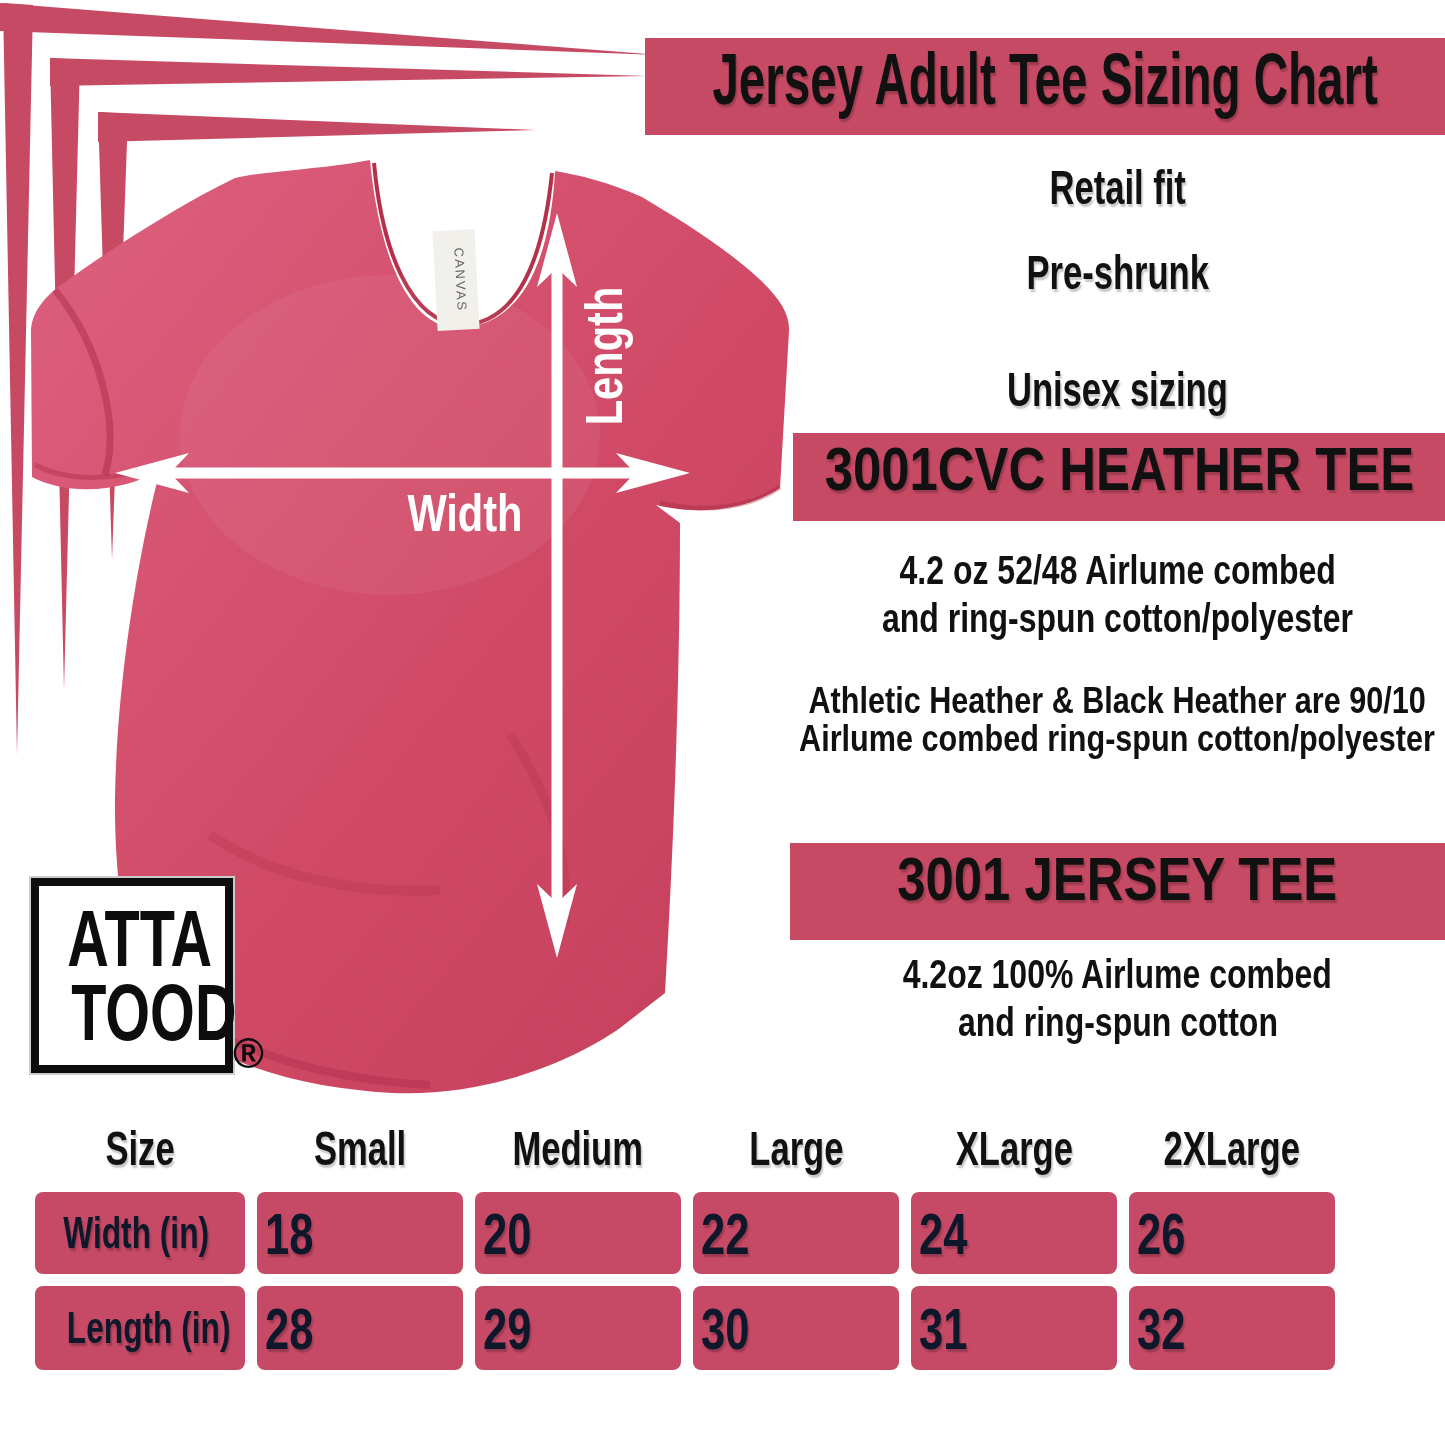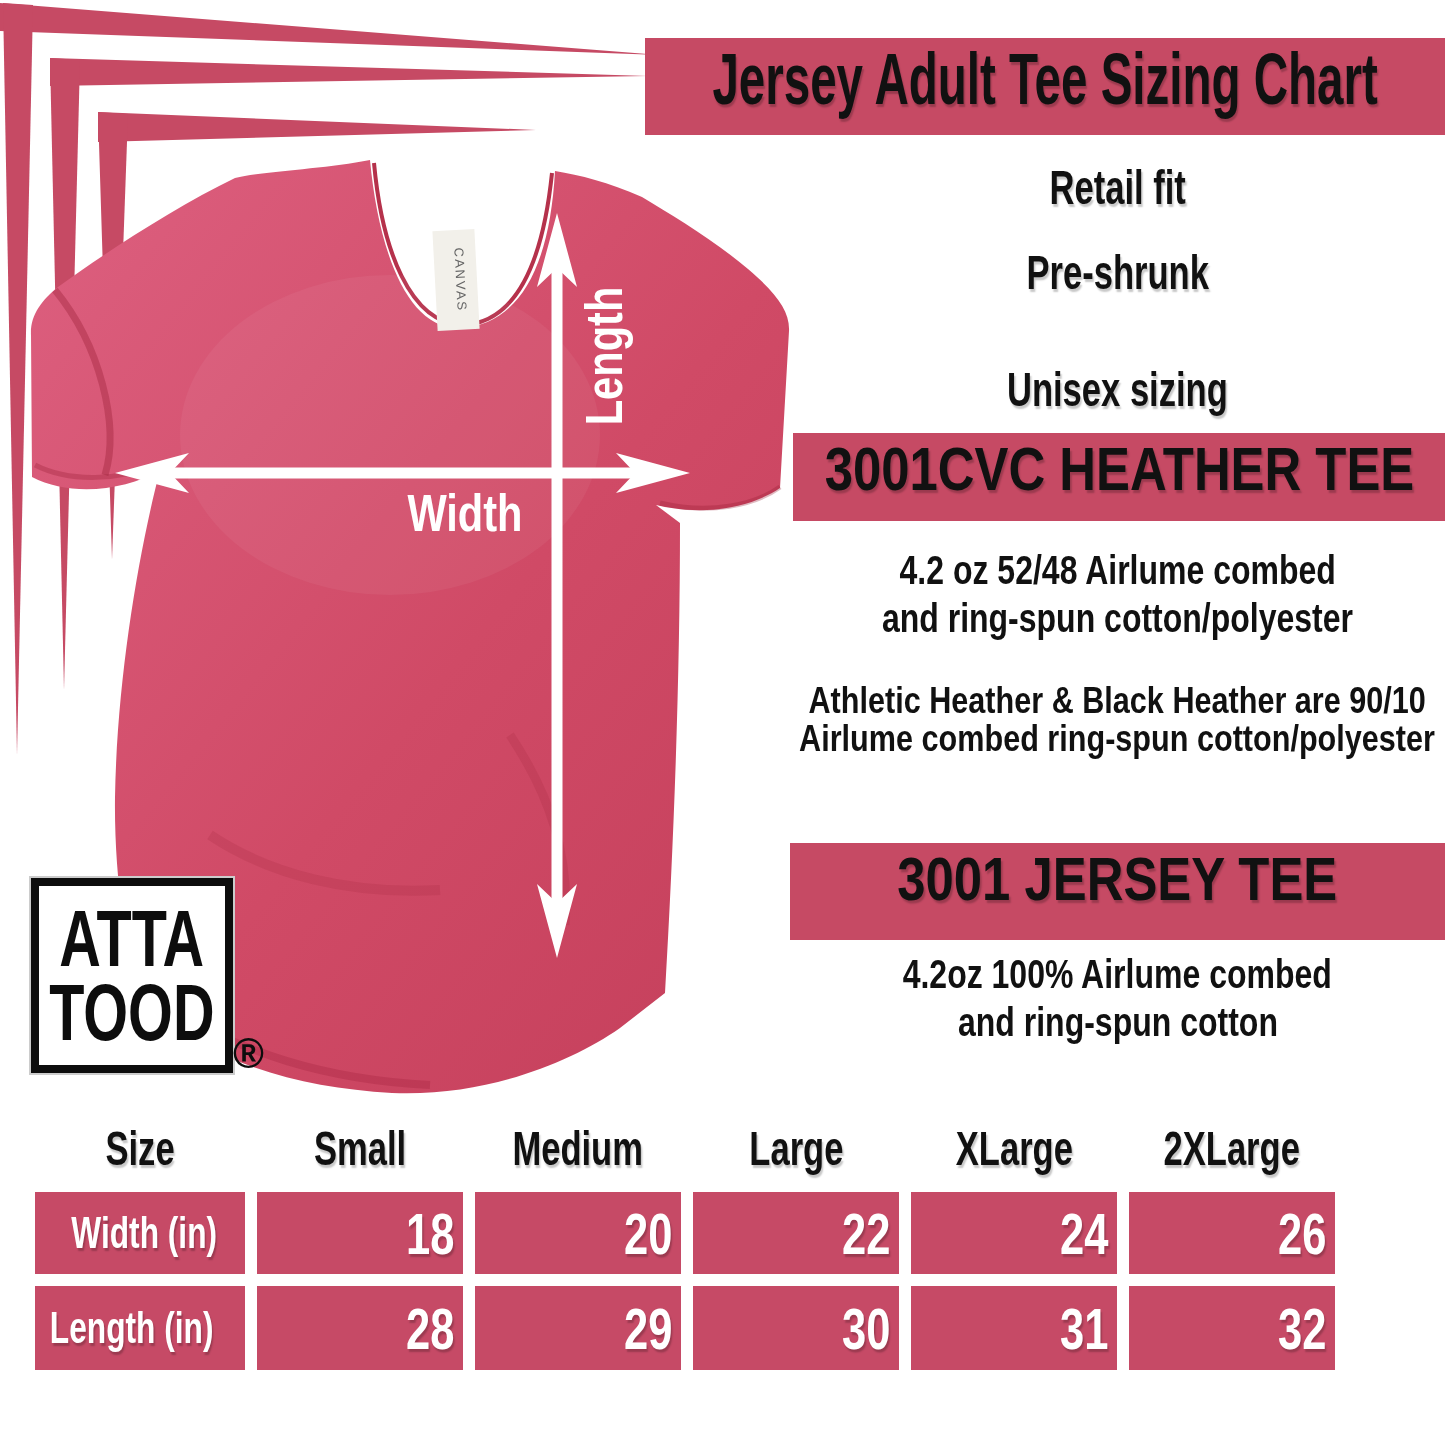--- a/index.html
+++ b/index.html
@@ -19,29 +19,29 @@
   .feature-line{left:790px;width:655px;height:72px;font-size:48px;color:#111;}
   .prod-banner1{left:793px;top:433px;width:652px;height:88px;font-size:62px;}
   .prod-banner2{left:790px;top:843px;width:655px;height:97px;font-size:62px;}
   .desc-line{left:790px;width:655px;height:48px;font-size:40px;color:#111;}
   .note-line{left:790px;width:655px;height:42px;font-size:36px;color:#111;}
   
   .meas-label{color:#ffffff;font-size:52px;font-weight:bold;}
   
   .logo-box{left:31px;top:878px;width:202px;height:195px;background:#ffffff;
             border:8px solid #0d0d0d;box-sizing:border-box;outline:2px solid #cccccc;
-            display:flex;flex-direction:column;align-items:center;justify-content:center;}
+            display:flex;flex-direction:column;align-items:flex-start;justify-content:center;}
   .logo-line{font-size:80px;font-weight:bold;color:#0d0d0d;line-height:.92;}
   .logo-reg{left:233px;top:1030px;font-size:42px;color:#0d0d0d;font-weight:bold;}
   
   .size-table{left:35px;top:1116px;width:1378px;display:grid;
               grid-template-columns:210px repeat(5,206px);column-gap:28px;
               grid-template-rows:64px 82px 84px;row-gap:14px;gap:12px;}
   .th{display:flex;align-items:center;justify-content:center;font-size:48px;color:#111;}
-  .cell{background:#c64a66;display:flex;align-items:center;justify-content:flex-end;color:#ffffff;}
+  .cell{background:#c64a66;display:flex;align-items:center;justify-content:flex-start;color:#0f172a;border-radius:8px;}
   .rowlabel{font-size:44px;}
   .val{font-size:58px;}
   .footer-note{left:35px;top:1385px;width:1378px;text-align:center;font-size:40px;color:#c9bcab;}
 </style>
 </head>
 <body>
 
 <div class="poster">
 
   <svg class="abs" style="left:0;top:0;" width="720" height="790" viewBox="0 0 720 790">

